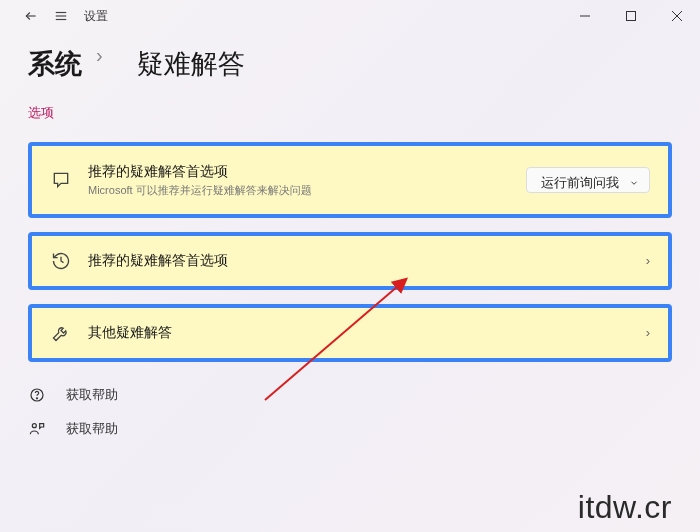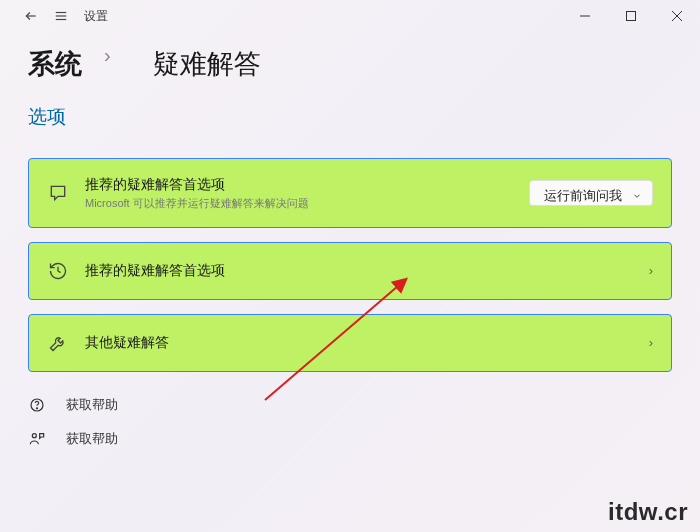--- a/index.html
+++ b/index.html
@@ -16,28 +16,28 @@
     display: flex;
     align-items: center;
     padding-left: 24px;
   }
   .tb-left { display: flex; align-items: center; gap: 16px; }
   .tb-icon { width:14px; height:14px; display:flex; align-items:center; justify-content:center; color:#444;}
   .tb-title { font-size: 12px; color:#333; }
   .tb-right { margin-left:auto; display:flex; }
   .winbtn { width:46px; height:32px; display:flex; align-items:center; justify-content:center; color:#333;}
   .content { padding: 8px 28px 0 28px; }
-  .breadcrumb { display:flex; align-items:flex-start; gap:22px; margin-top:6px; margin-bottom:22px; }
+  .breadcrumb { display:flex; align-items:flex-start; gap:14px; margin-top:6px; margin-bottom:22px; }
   .breadcrumb .bc1 { font-size:27px; font-weight:600; color:#1a1a1a; }
   .breadcrumb .sep { font-size:20px; color:#888; font-weight:300; position:relative; top:-2px;}
   .breadcrumb .bc2 { font-size:27px; font-weight:400; color:#1a1a1a;margin-left:20px; }
-  .section-label { font-size:19px; color:#0369a1; margin-bottom:28px; }
+  .section-label { font-size:13px; color:#be185d; margin-bottom:20px; }
   .card {
-    background:#bef264;
-    border:1px solid #3b82f6;
+    background:#fef9c3;
+    border:4px solid #3b82f6;
     border-radius:4px;
     display:flex;
     align-items:center;
     padding:14px 18px;
     margin-bottom:14px;
     min-height:58px;
   }
   .card.tall { padding:16px 18px; }
   .card-icon { width:22px; height:22px; display:flex; align-items:center; justify-content:center; color:#444; margin-right:16px; flex-shrink:0;}
   .card-text { flex:1; }
@@ -54,23 +54,23 @@
     align-items:center;
     gap:10px;
   }
   .chev-r { color:#666; font-size:13px; }
   .links { margin-top:24px; }
   .link-row { display:flex; align-items:center; gap:20px; font-size:13px; color:#333; margin-bottom:16px; }
   .link-icon { width:18px; height:18px; display:flex; align-items:center; justify-content:center;}
   .watermark {
     position:absolute;
     bottom:6px;
-    right:12px;
-    font-size:24px;
-    font-weight:700;
+    right:28px;
+    font-size:32px;
+    font-weight:400;
     color:#2a2a2a;
     letter-spacing:0.5px;
     font-family: Arial, sans-serif;
   }
   .arrow {
     position:absolute;
     pointer-events:none;
   }
 </style>
 </head>

